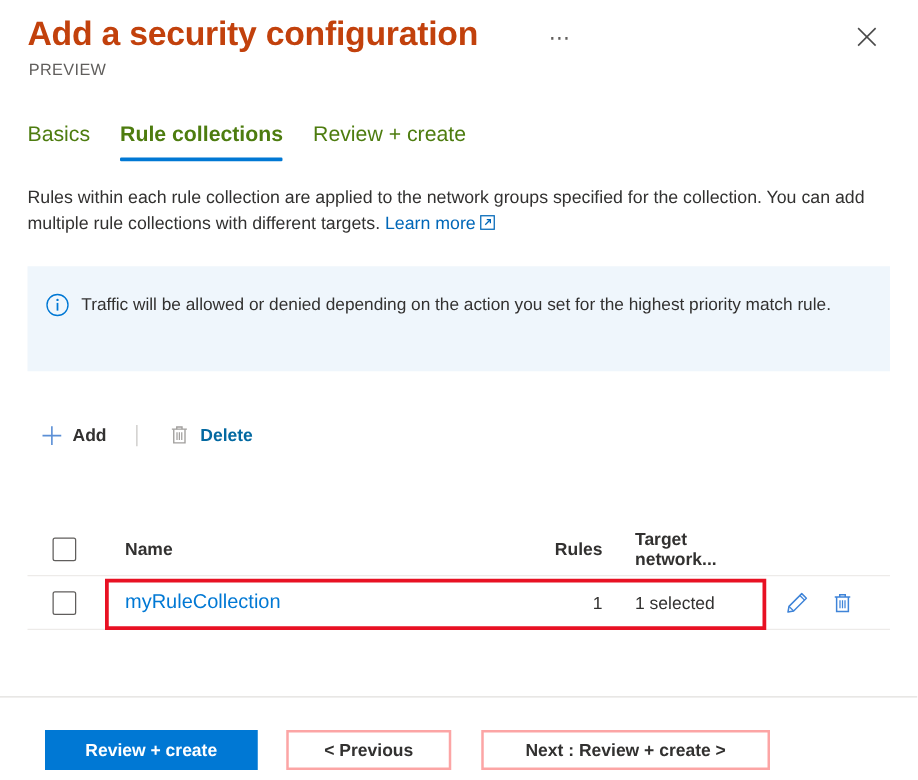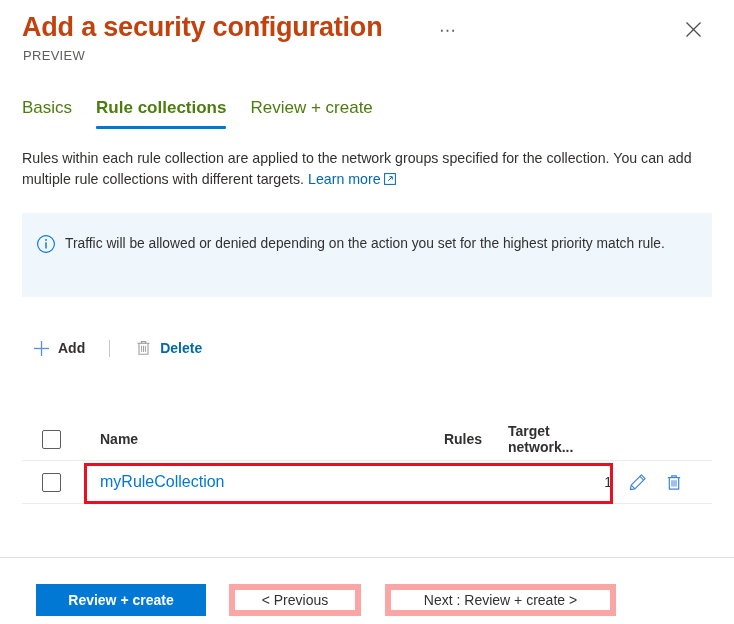--- a/index.html
+++ b/index.html
@@ -104,21 +104,21 @@
 
   
   .footer-divider { position:absolute; left:0; top:557px; width:734px; height:1px; background:#e1dfdd; }
   .footer { position:absolute; left:0; top:558px; width:734px; height:66px; }
   .btn {
     position:absolute; height:32px; font-size:14px; font-weight:600;
     display:flex; align-items:center; justify-content:center; cursor:pointer;
     font-family:"Liberation Sans", sans-serif;
   }
   .btn-primary { background:#0078d4; color:#fff; border:1px solid #0078d4; }
-  .btn-secondary { background:#fff; color:#323130; border:6px solid #fca5a5; font-weight:400; }
+  .btn-secondary { background:#fff; color:#323130; border:2px solid #fca5a5; font-weight:700; }
   #btn-review { left:36px; top:26px; width:170px; }
   #btn-previous { left:229px; top:26px; width:132px; }
   #btn-next { left:385px; top:26px; width:231px; }
 </style>
 </head>
 <body>
 
 <div class="blade">
 
   <div class="header">
@@ -209,20 +209,21 @@
     </div>
 
     <div class="row data-row">
       <div class="cb-cell">
         <div class="checkbox"></div>
       </div>
       <div class="c-name">
         <span class="namelink">myRuleCollection</span>
       </div>
       <div class="c-rules">1</div>
+      <div class="c-target">1 selected</div>
       <div class="c-actions">
         <span class="icon-btn">
           <svg width="18" height="18" viewBox="0 0 18 18">
             <path d="M12.4 1.9 L16.1 5.6 L5.9 15.8 L1.4 16.6 L2.2 12.1 Z" fill="none" stroke="#3f84d8" stroke-width="1.2" stroke-linejoin="round"></path>
             <path d="M10.9 3.4 L14.6 7.1" fill="none" stroke="#3f84d8" stroke-width="1.1"></path>
             <path d="M2.2 12.1 L5.9 15.8" fill="none" stroke="#3f84d8" stroke-width="1.1"></path>
           </svg>
         </span>
         <span class="icon-btn">
           <svg width="16" height="17" viewBox="0 0 16 17">

